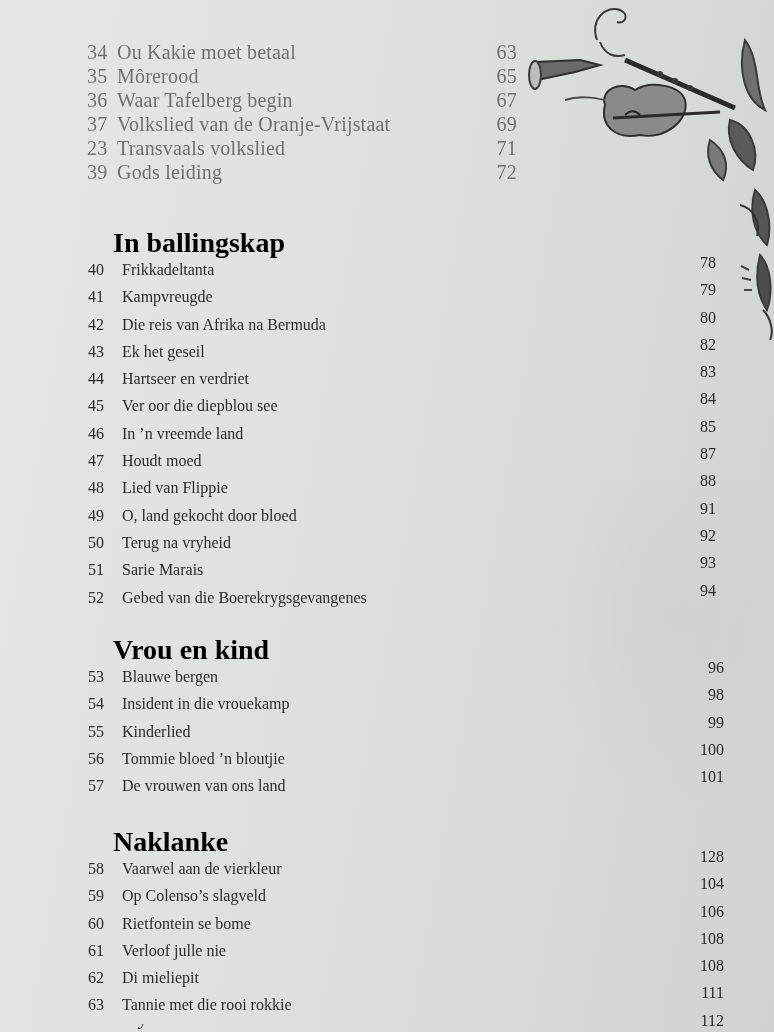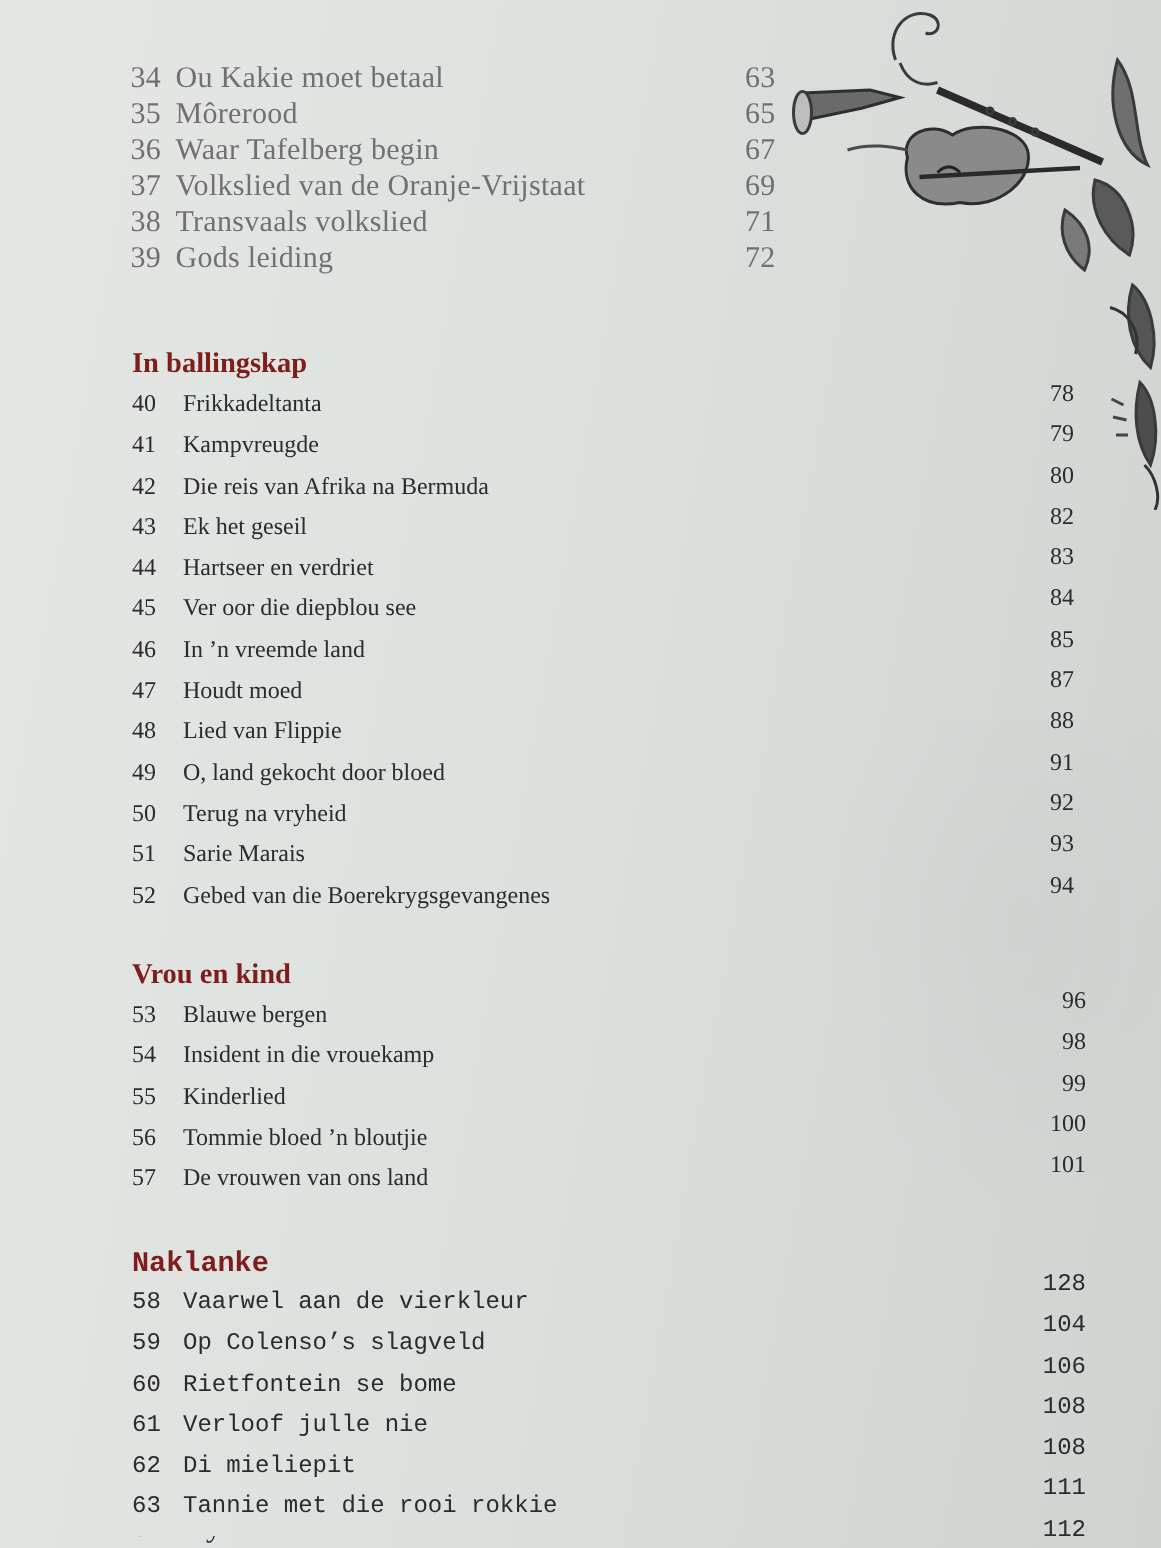--- a/index.html
+++ b/index.html
@@ -47,24 +47,25 @@
       width: 40px;
       text-align: right;
     }
     .section {
       position: absolute;
       left: 88px;
       width: 640px;
     }
     .section-heading {
       font-weight: bold;
-      font-size: 19px;
+      font-size: 28px;
       height: 26px;
       line-height: 26px;
-      color: #7f1d1d;
+      color: #000000;
+      margin-left: 25px;
     }
     .entry {
       display: flex;
       justify-content: space-between;
       align-items: baseline;
     }
     .sec-entry {
       font-size: 16px;
       height: 27.3px;
       line-height: 27px;
@@ -79,21 +80,21 @@
     }
     .sec-entry .page-no {
       text-align: right;
       width: 48px;
       position: relative;
     }
     #sec-ballingskap { top: 230px; }
     #sec-ballingskap .page-no { left: -12px; top: -7px; }
     #sec-vrou { top: 637px; }
     #sec-vrou .page-no { left: -4px; top: -9px; }
-    #sec-naklanke { top: 829px; font-family: Liberation Mono, monospace; }
+    #sec-naklanke { top: 829px; }
     #sec-naklanke .page-no { left: -4px; top: -12px; }
 
     .cut-line {
       position: absolute;
       left: 88px;
       top: 1024px;
       font-size: 21px;
       color: #2b2b2b;
       height: 8px;
       overflow: hidden;
@@ -165,21 +166,21 @@
     </div>
     <div class="entry">
       <span><span class="num">36</span><span>Waar Tafelberg begin</span></span>
       <span class="page-no">67</span>
     </div>
     <div class="entry">
       <span><span class="num">37</span><span>Volkslied van de Oranje-Vrijstaat</span></span>
       <span class="page-no">69</span>
     </div>
     <div class="entry">
-      <span><span class="num">38</span><span>Transvaals volkslied</span></span>
+      <span><span class="num">23</span><span>Transvaals volkslied</span></span>
       <span class="page-no">71</span>
     </div>
     <div class="entry">
       <span><span class="num">39</span><span>Gods leiding</span></span>
       <span class="page-no">72</span>
     </div>
   </div>
 
   <div class="section" id="sec-ballingskap">
     <div class="section-heading">In ballingskap</div>

